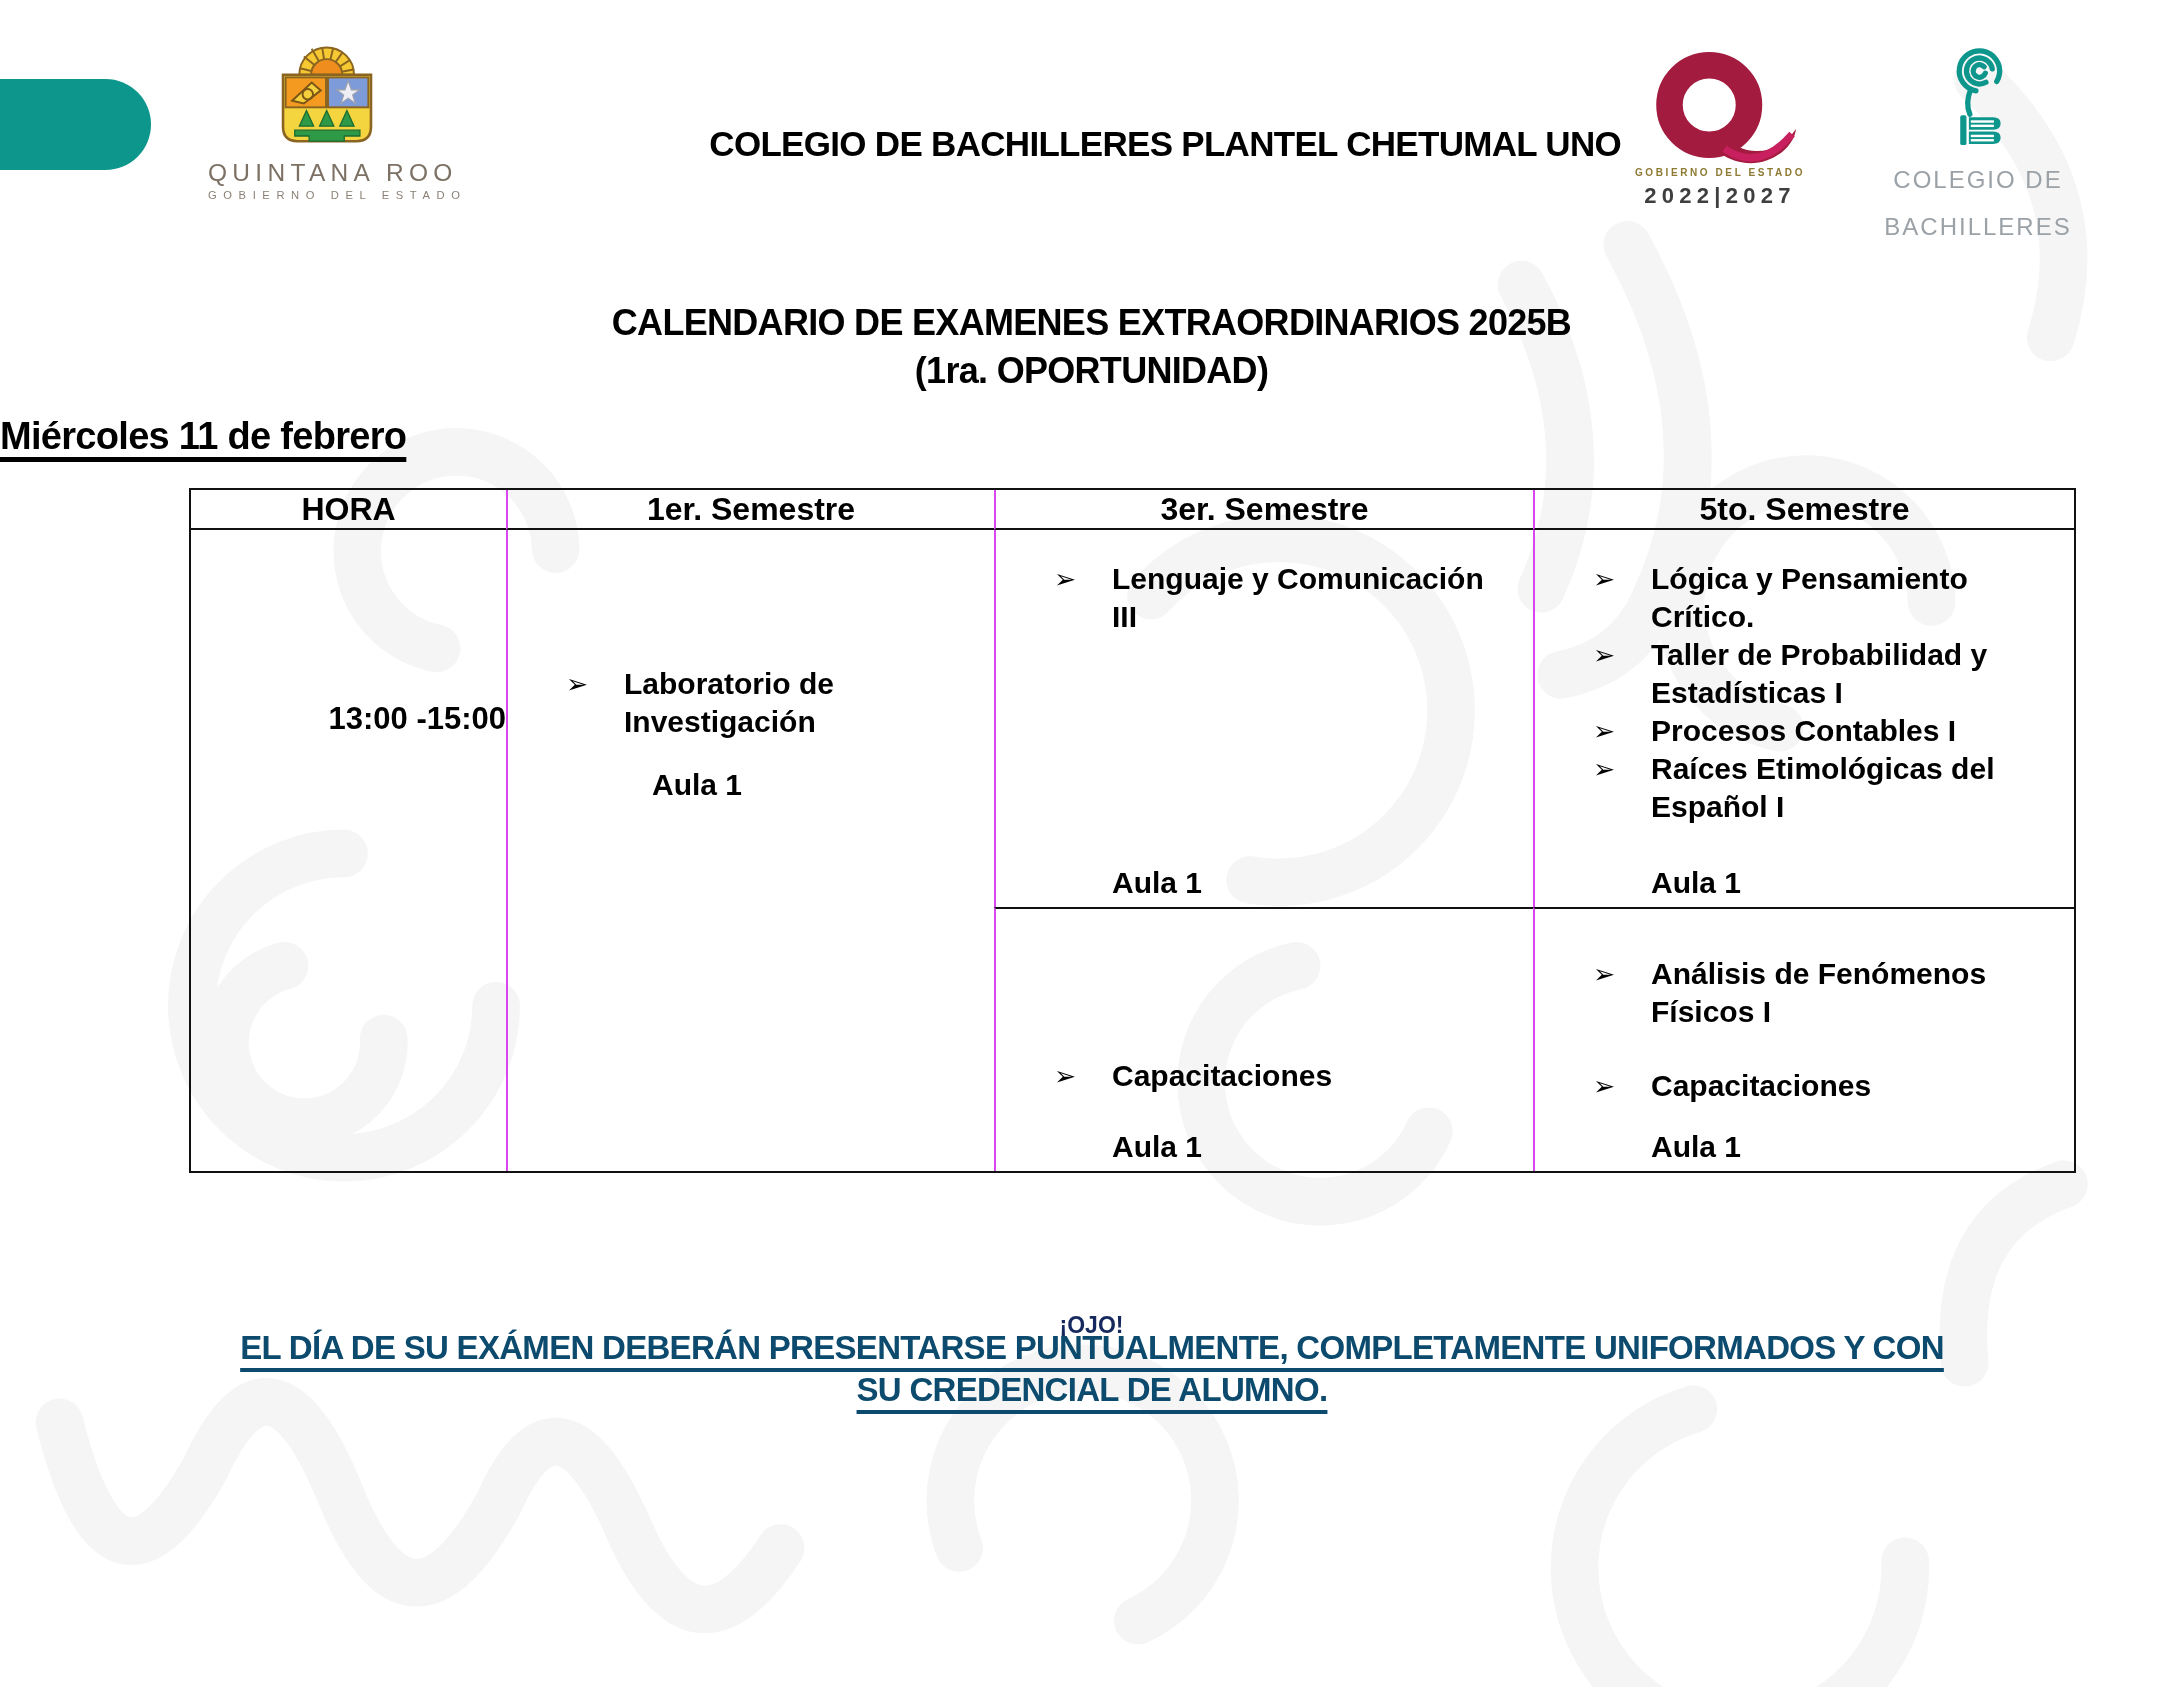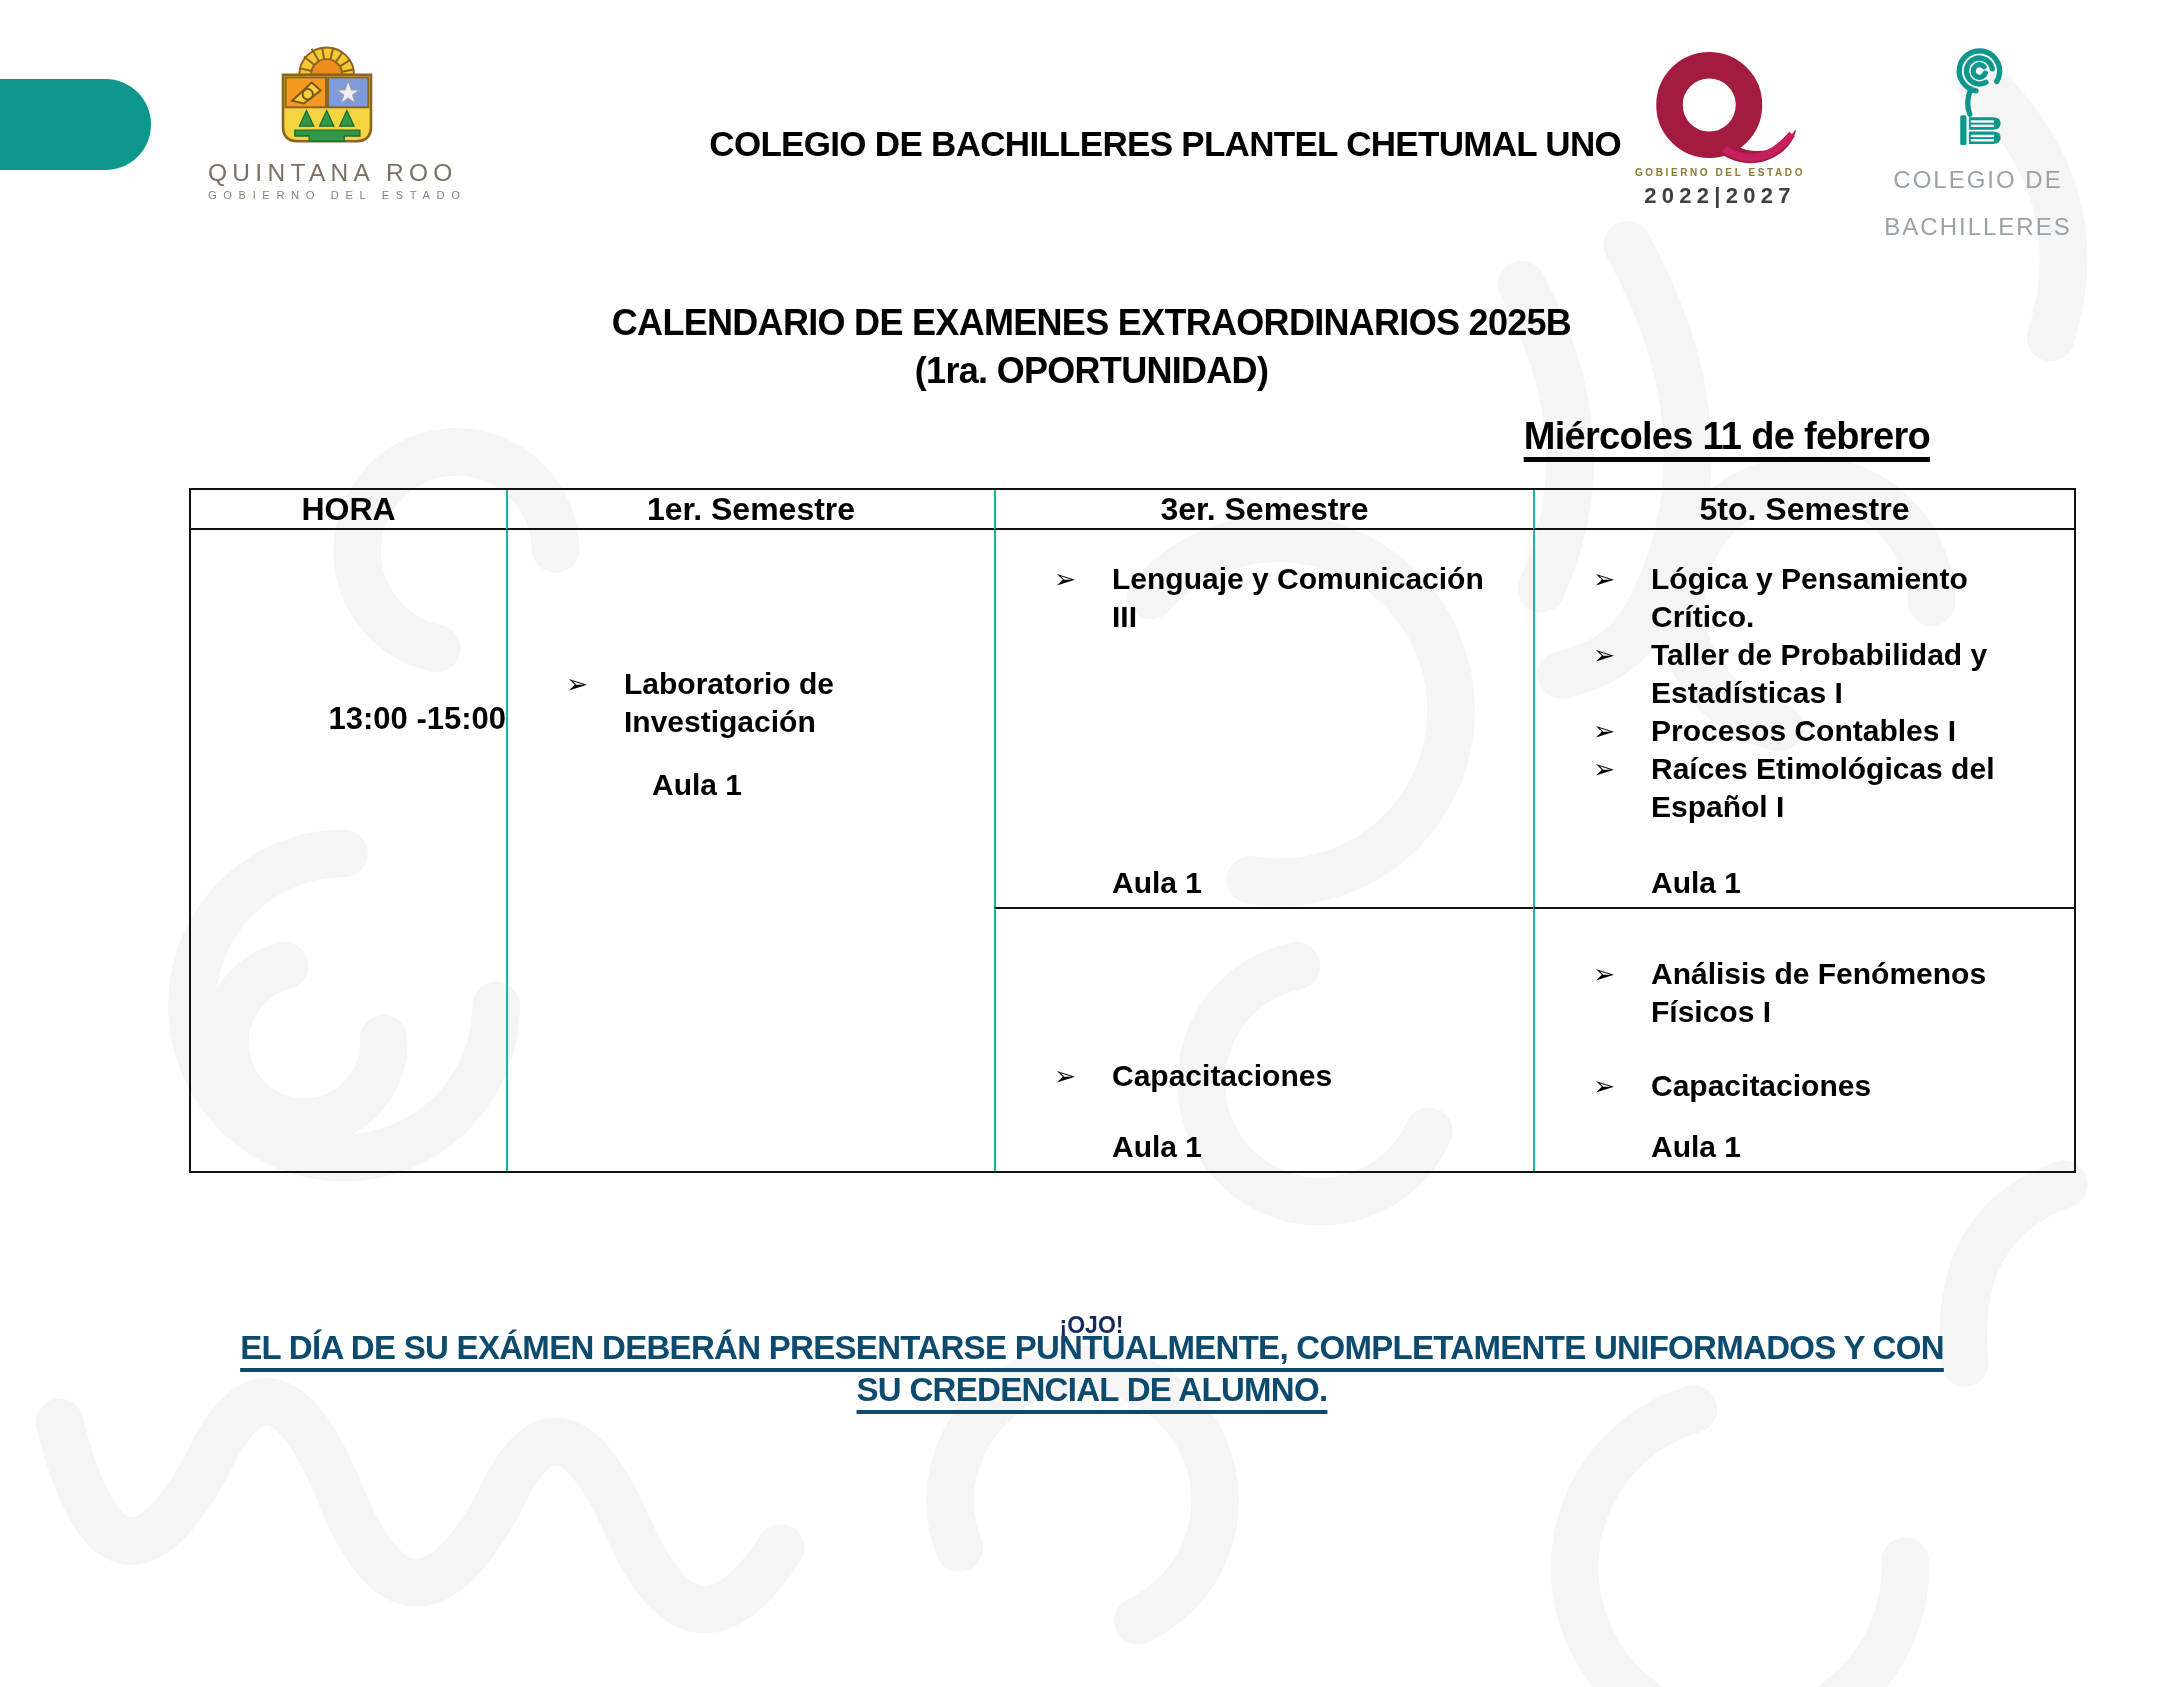--- a/index.html
+++ b/index.html
@@ -33,31 +33,31 @@
               color:#3F3F3F; white-space:nowrap; }
 
   .cb-logo { position:absolute; left:1872px; top:46px; width:212px; text-align:center; }
   .cb-logo svg { display:block; margin:0 auto; }
   .cb-text { margin-top:20px; font-size:24px; font-weight:400; letter-spacing:2px;
              color:#9AA1A7; line-height:1.12; white-space:nowrap; }
 
   
   .doc-title { position:absolute; left:0; top:299px; width:2183px; text-align:center;
                font-size:36px; line-height:48px; letter-spacing:-0.7px; }
-  .doc-date  { position:absolute; left:0; top:415px; width:1930px; text-align:right;
+  .doc-date  { position:absolute; left:0; top:415px; width:1930px; text-align:left;
                font-size:38px; letter-spacing:-0.7px;
                text-decoration:underline; text-decoration-thickness:4.6px; text-underline-offset:8px; }
 
   
   .tbl { position:absolute; left:189px; top:488px; width:1887px; height:685px;
          box-sizing:border-box; border:2.6px solid #111;
          display:grid; grid-template-columns:315px 488px 539px 1fr;
          grid-template-rows:40px 377px 1fr; }
   .cell { box-sizing:border-box; font-size:30px; line-height:38px; }
-  .bl { border-left:2px solid #14b8a6; }
+  .bl { border-left:2px solid #d946ef; }
   .hcell { border-bottom:2.6px solid #111; display:flex; align-items:center; justify-content:center;
            font-size:32px; }
   .time-cell { grid-column:1; grid-row:2 / 4; }
   .time-inner { height:377px; display:flex; align-items:center; justify-content:flex-end; font-size:31px; }
   .sem1 { grid-column:2; grid-row:2 / 4; }
   .sem1-inner { height:377px; display:flex; flex-direction:column; justify-content:center; padding-top:16px; }
   .s3t { grid-column:3; grid-row:2; display:flex; flex-direction:column; justify-content:space-between;
          padding-top:30px; padding-bottom:5.3px; }
   .s5t { grid-column:4; grid-row:2; display:flex; flex-direction:column; justify-content:space-between;
          padding-top:30px; padding-bottom:5.3px; }

